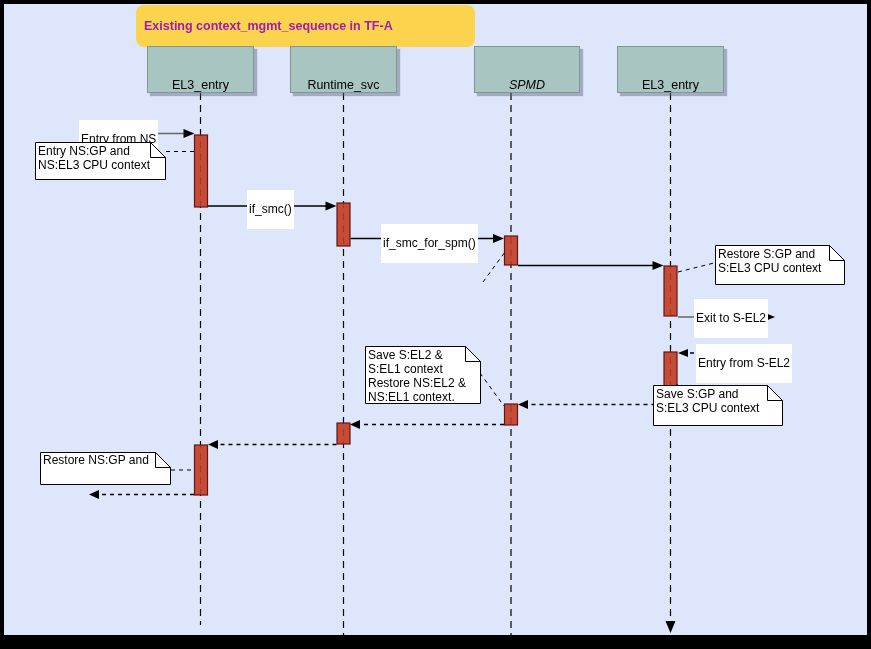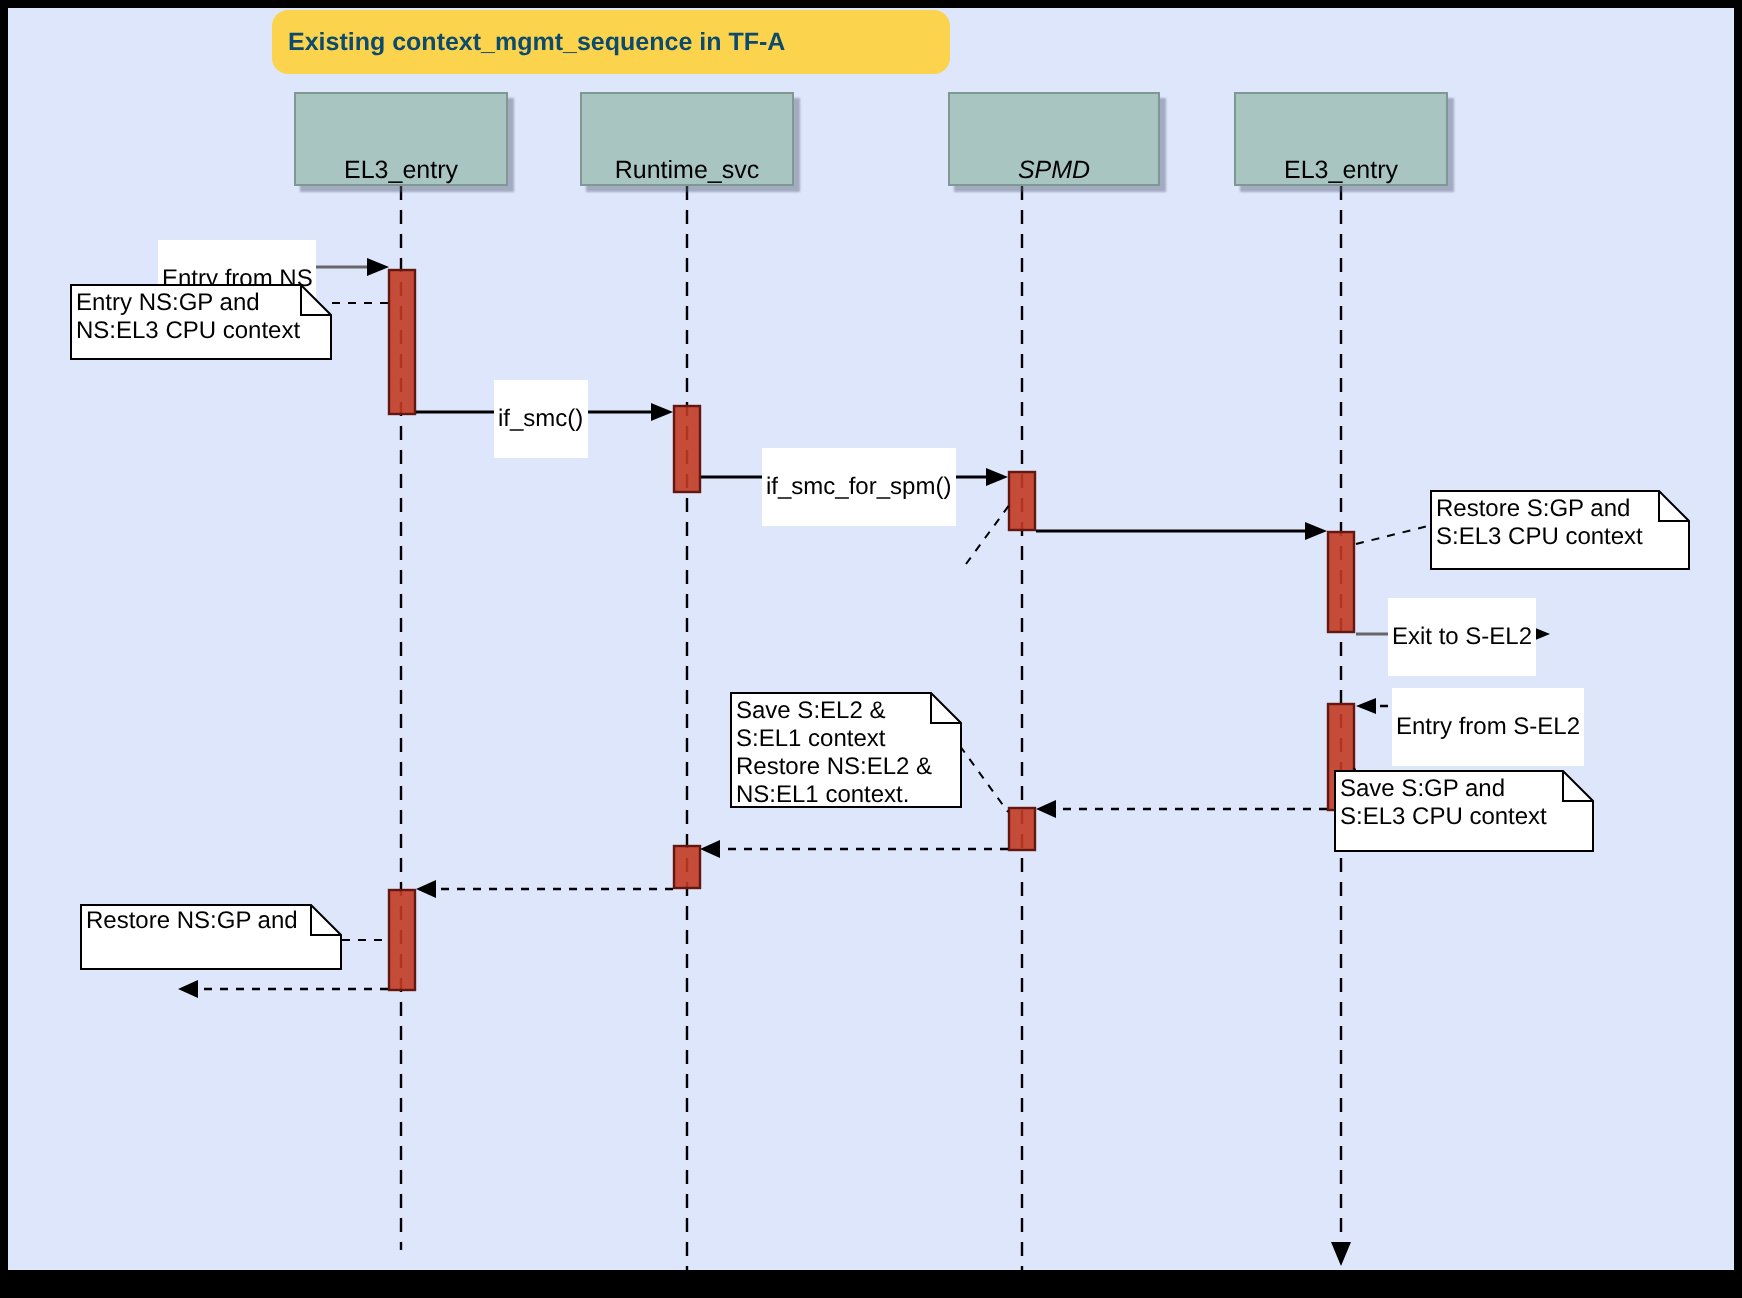--- a/index.html
+++ b/index.html
@@ -1,22 +1,22 @@
 <!DOCTYPE html>
 <html><head>
 <meta charset="utf-8">
 <style>
   html,body{margin:0;padding:0;background:#222;}
   .frame{position:relative;width:871px;height:649px;background:#000;overflow:hidden;
          font-family:"Liberation Sans","DejaVu Sans",sans-serif;}
   .canvas{position:absolute;left:4px;top:4px;width:863px;height:631px;background:#dde6fb;}
   .overlay{position:absolute;left:0;top:0;width:871px;height:649px;}
-  .title{position:absolute;left:136px;top:5px;width:339px;height:32px;background:#fcd34d;
+  .title{position:absolute;left:136px;top:5px;width:339px;height:42px;background:#fcd34d;
          border-radius:8px;display:flex;align-items:center;padding-left:8px;box-sizing:border-box;
-         font-size:12.5px;font-weight:bold;color:#0c4a6e;}
+         font-size:12.5px;font-weight:bold;color:#a21caf;}
   .head{position:absolute;top:46px;height:47px;background:#a8c5c1;border:1px solid #7e9894;
         box-shadow:3px 3px 1px rgba(90,100,120,0.45);display:flex;align-items:flex-end;justify-content:center;
         font-size:12.5px;color:#000;box-sizing:border-box;}
   .head1{left:147px;width:107px;}
   .head2{left:290px;width:107px;}
   .head3{left:474px;width:106px;font-style:italic;}
   .head4{left:617px;width:107px;}
   .msg-label{position:absolute;font-size:12px;color:#000;background:#ffffff;padding:13px 2px;
              white-space:nowrap;line-height:13px;}
   .note{position:absolute;}
@@ -144,21 +144,21 @@
   <div class="note" style="left:365px;top:346px;width:116px;height:58px;">
     <svg class="note-shape" width="116" height="58">
         <path d="M0.5,0.5 H100.5 L115.5,15.5 V57.5 H0.5 Z" fill="#fff" stroke="#000"></path>
         <path d="M100.5,0.5 V15.5 H115.5" fill="none" stroke="#000"></path>
       </svg>
     <div class="note-text">Save S:EL2 &amp;
 S:EL1 context
 Restore NS:EL2 &amp;
 NS:EL1 context.</div>
   </div>
-  <div class="note" style="left:667px;top:385px;width:130px;height:41px;padding-left:10px;">
+  <div class="note" style="left:653px;top:385px;width:130px;height:41px;padding-left:10px;">
     <svg class="note-shape" width="130" height="41">
         <path d="M0.5,0.5 H114.5 L129.5,15.5 V40.5 H0.5 Z" fill="#fff" stroke="#000"></path>
         <path d="M114.5,0.5 V15.5 H129.5" fill="none" stroke="#000"></path>
       </svg>
     <div class="note-text">Save S:GP and
 S:EL3 CPU context</div>
   </div>
   <div class="note" style="left:40px;top:452px;width:131px;height:17px;">
     <svg class="note-shape" width="131" height="33">
         <path d="M0.5,0.5 H115.5 L130.5,15.5 V32.5 H0.5 Z" fill="#fff" stroke="#000"></path>

